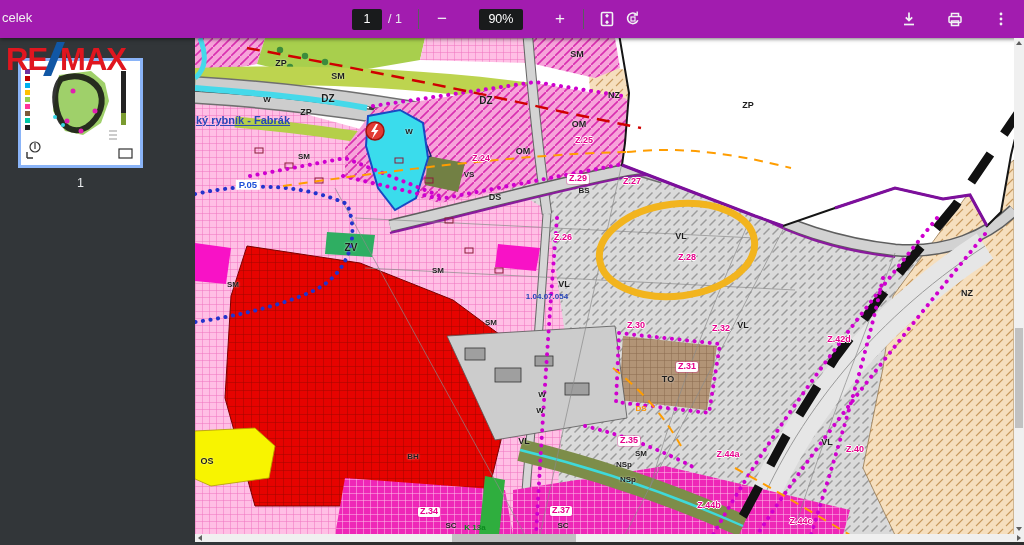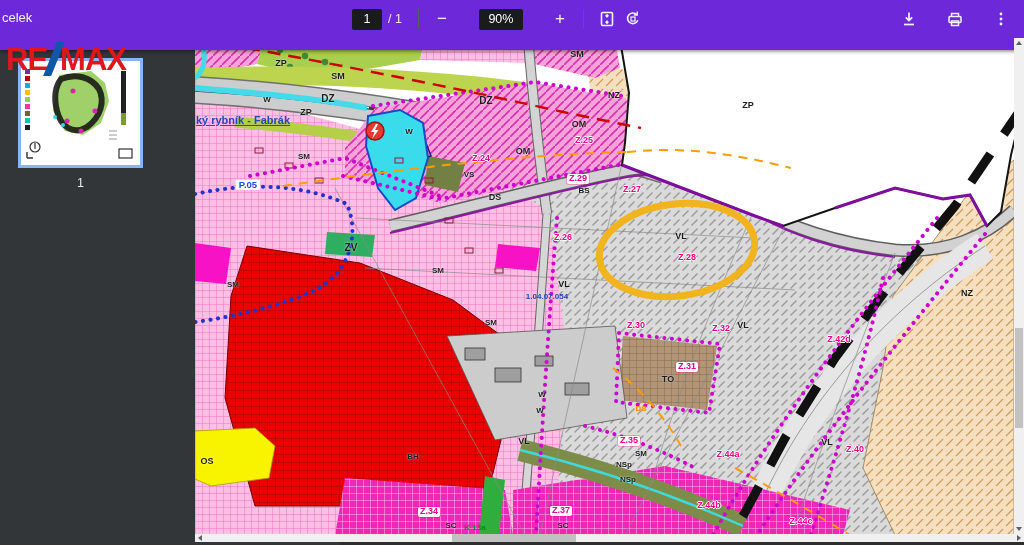--- a/index.html
+++ b/index.html
@@ -1,19 +1,19 @@
 <!DOCTYPE html>
 <html><head>
 <meta charset="utf-8">
 <style>
   html,body{margin:0;padding:0;}
   body{width:1024px;height:545px;overflow:hidden;position:relative;background:#323639;
        font-family:"Liberation Sans",sans-serif;}
   
-  .toolbar{position:absolute;left:0;top:0;width:1024px;height:50px;background:#6d28d9;
+  .toolbar{position:absolute;left:0;top:0;width:1024px;height:38px;background:#a21caf;
            z-index:30;color:#e8eaed;box-shadow:0 1px 4px rgba(0,0,0,.55);}
   .doc-title{position:absolute;left:2px;top:10px;font-size:13px;color:#f1f1f1;}
   .tb-center{position:absolute;left:352px;top:0;height:38px;display:flex;align-items:center;}
   .num-box{background:#191b1c;color:#fff;font-size:12.5px;height:21px;min-width:20px;
            display:flex;align-items:center;justify-content:center;border-radius:2px;padding:0 5px;}
   .page-total{font-size:12.5px;color:#e8eaed;margin:0 6px;}
   .sep{width:1px;height:20px;background:#5a5d60;margin:0 10px;}
   .tb-btn{width:26px;height:26px;display:flex;align-items:center;justify-content:center;
           color:#f1f3f4;font-size:17px;cursor:pointer;border-radius:50%;}
   .tb-btn svg{display:block;}
@@ -340,21 +340,21 @@
       <span class="lb lb-black" style="left: 328px; top: 114px;">OM</span>
       <span class="lb lb-zone" style="left: 389px; top: 103px;">Z.25</span>
       <span class="lb lb-zone" style="left: 286px; top: 121px;">Z.24</span>
       <span class="lb lb-blue" style="left: 48px; top: 82px; font-size: 11px; text-decoration: underline;">ký rybník - Fabrák</span>
       <span class="lb lb-black" style="left: 214px; top: 94px; font-size: 8px;">W</span>
       <span class="lb lb-black" style="left: 109px; top: 119px; font-size: 8px;">SM</span>
       <span class="lb lb-bluebox" style="left: 53px; top: 147px;">P.05</span>
       <span class="lb lb-black" style="left: 250px; top: 137px; font-size: 8px; margin-left: 24px;">VS</span>
       <span class="lb lb-zonebox" style="left: 383px; top: 141px;">Z.29</span>
       <span class="lb lb-black" style="left: 389px; top: 153px; font-size: 8px;">BS</span>
-      <span class="lb lb-zone" style="left: 437px; top: 152px;">Z.27</span>
+      <span class="lb lb-zone" style="left: 437px; top: 144px;">Z.27</span>
       <span class="lb lb-black" style="left: 300px; top: 160px;">DS</span>
       <span class="lb lb-zone" style="left: 368px; top: 200px;">Z.26</span>
       <span class="lb lb-black" style="left: 486px; top: 199px;">VL</span>
       <span class="lb lb-zone" style="left: 492px; top: 220px;">Z.28</span>
       <span class="lb lb-black" style="left: 38px; top: 247px; font-size: 8px;">SM</span>
       <span class="lb lb-black" style="left: 156px; top: 209px; font-size: 10px;">ZV</span>
       <span class="lb lb-black" style="left: 243px; top: 233px; font-size: 8px;">SM</span>
       <span class="lb lb-black" style="left: 369px; top: 247px;">VL</span>
       <span class="lb lb-blue" style="left: 352px; top: 259px; font-size: 8px;">1.04.07.054</span>
       <span class="lb lb-black" style="left: 296px; top: 285px; font-size: 8px;">SM</span>

